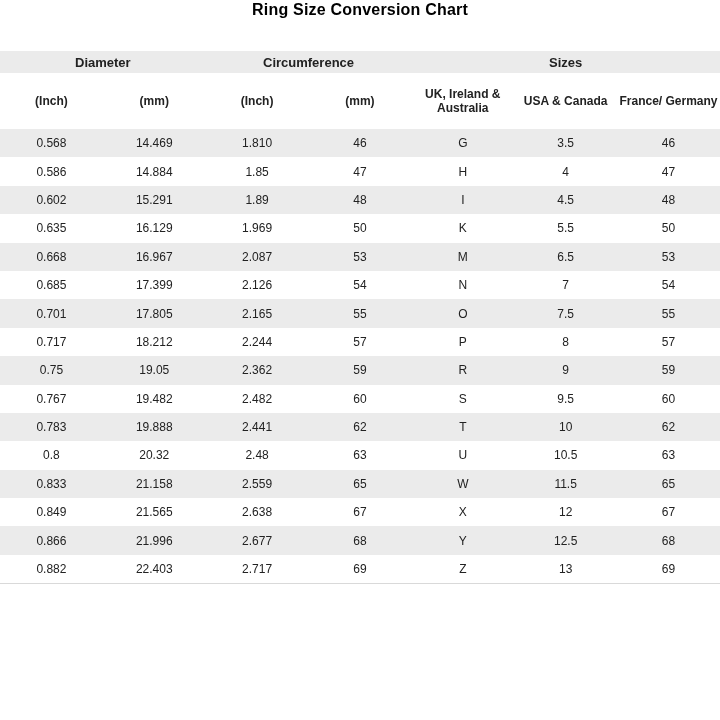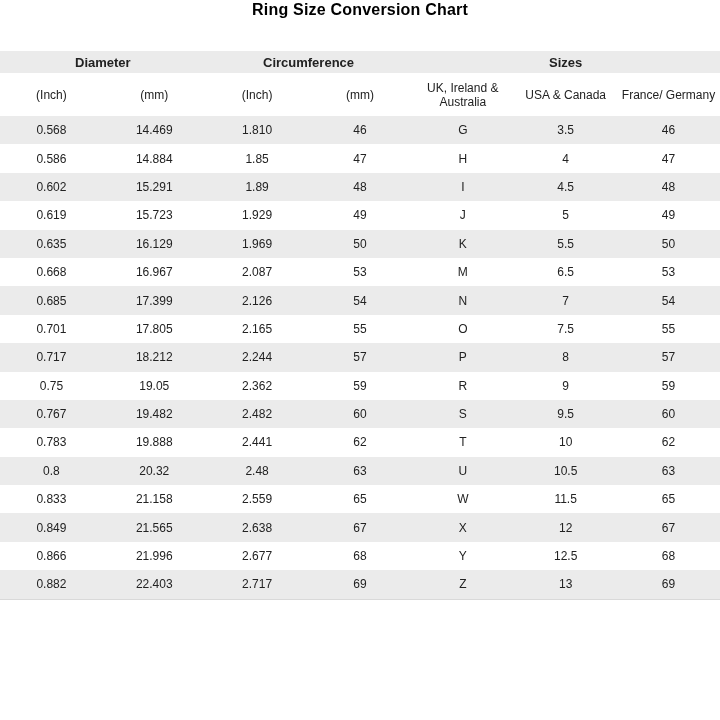--- a/index.html
+++ b/index.html
@@ -41,23 +41,23 @@
     color: #222222;
   }
   tr.group-row th {
     background: #ebebeb;
     height: 22px;
     font-size: 13px;
     font-weight: bold;
   }
   tr.col-row th {
     background: #ffffff;
-    height: 43px;
+    height: 56px;
     font-size: 12px;
-    font-weight: normal;
+    font-weight: bold;
     line-height: 14px;
     margin-left: 40px;
   }
   tbody td {
     height: 28.4px;
     font-size: 12px;
     font-weight: normal;
   }
   tbody tr:nth-child(odd)  { background: #ebebeb; }
   tbody tr:nth-child(even) { background: #ffffff; }
@@ -108,29 +108,20 @@
         <tr>
           <td>0.602</td>
           <td>15.291</td>
           <td>1.89</td>
           <td>48</td>
           <td>I</td>
           <td>4.5</td>
           <td>48</td>
         </tr>
         <tr>
-          <td>0.619</td>
-          <td>15.723</td>
-          <td>1.929</td>
-          <td>49</td>
-          <td>J</td>
-          <td>5</td>
-          <td>49</td>
-        </tr>
-        <tr>
           <td>0.635</td>
           <td>16.129</td>
           <td>1.969</td>
           <td>50</td>
           <td>K</td>
           <td>5.5</td>
           <td>50</td>
         </tr>
         <tr>
           <td>0.668</td>

